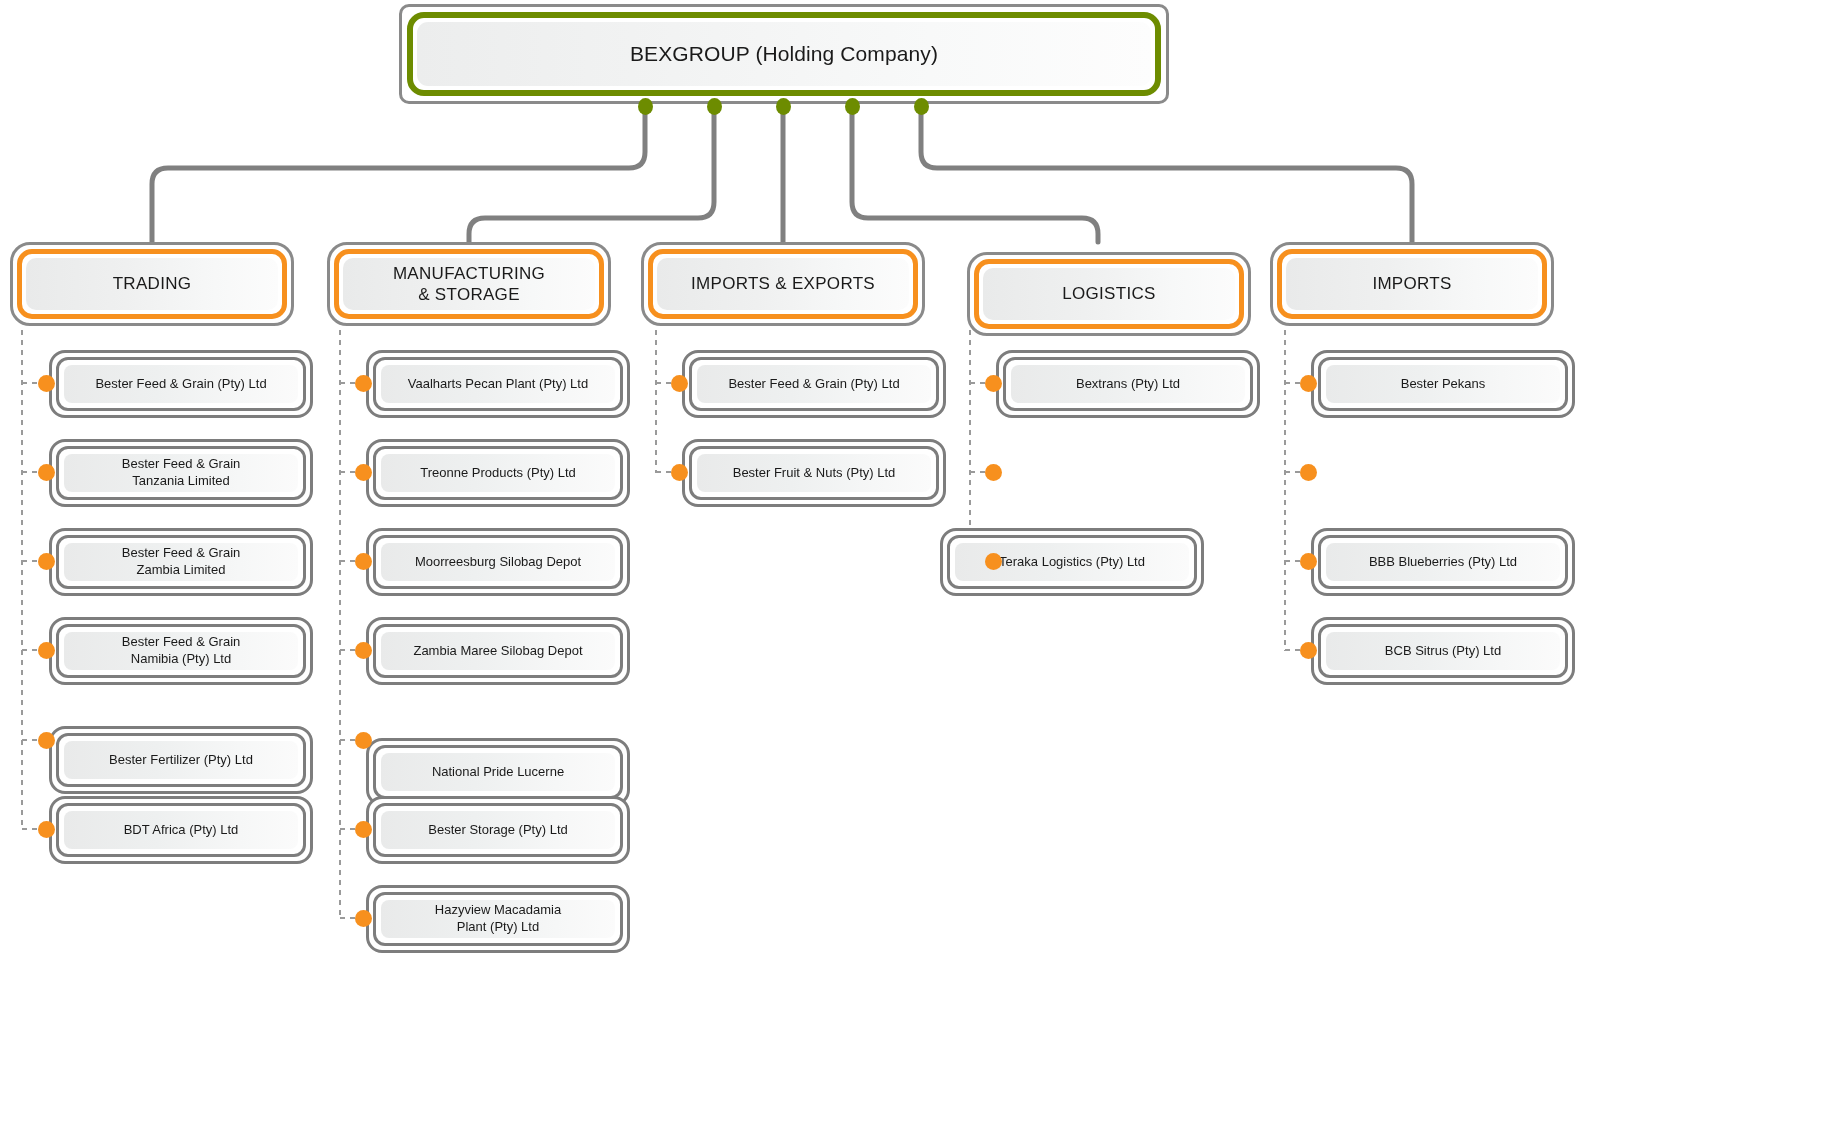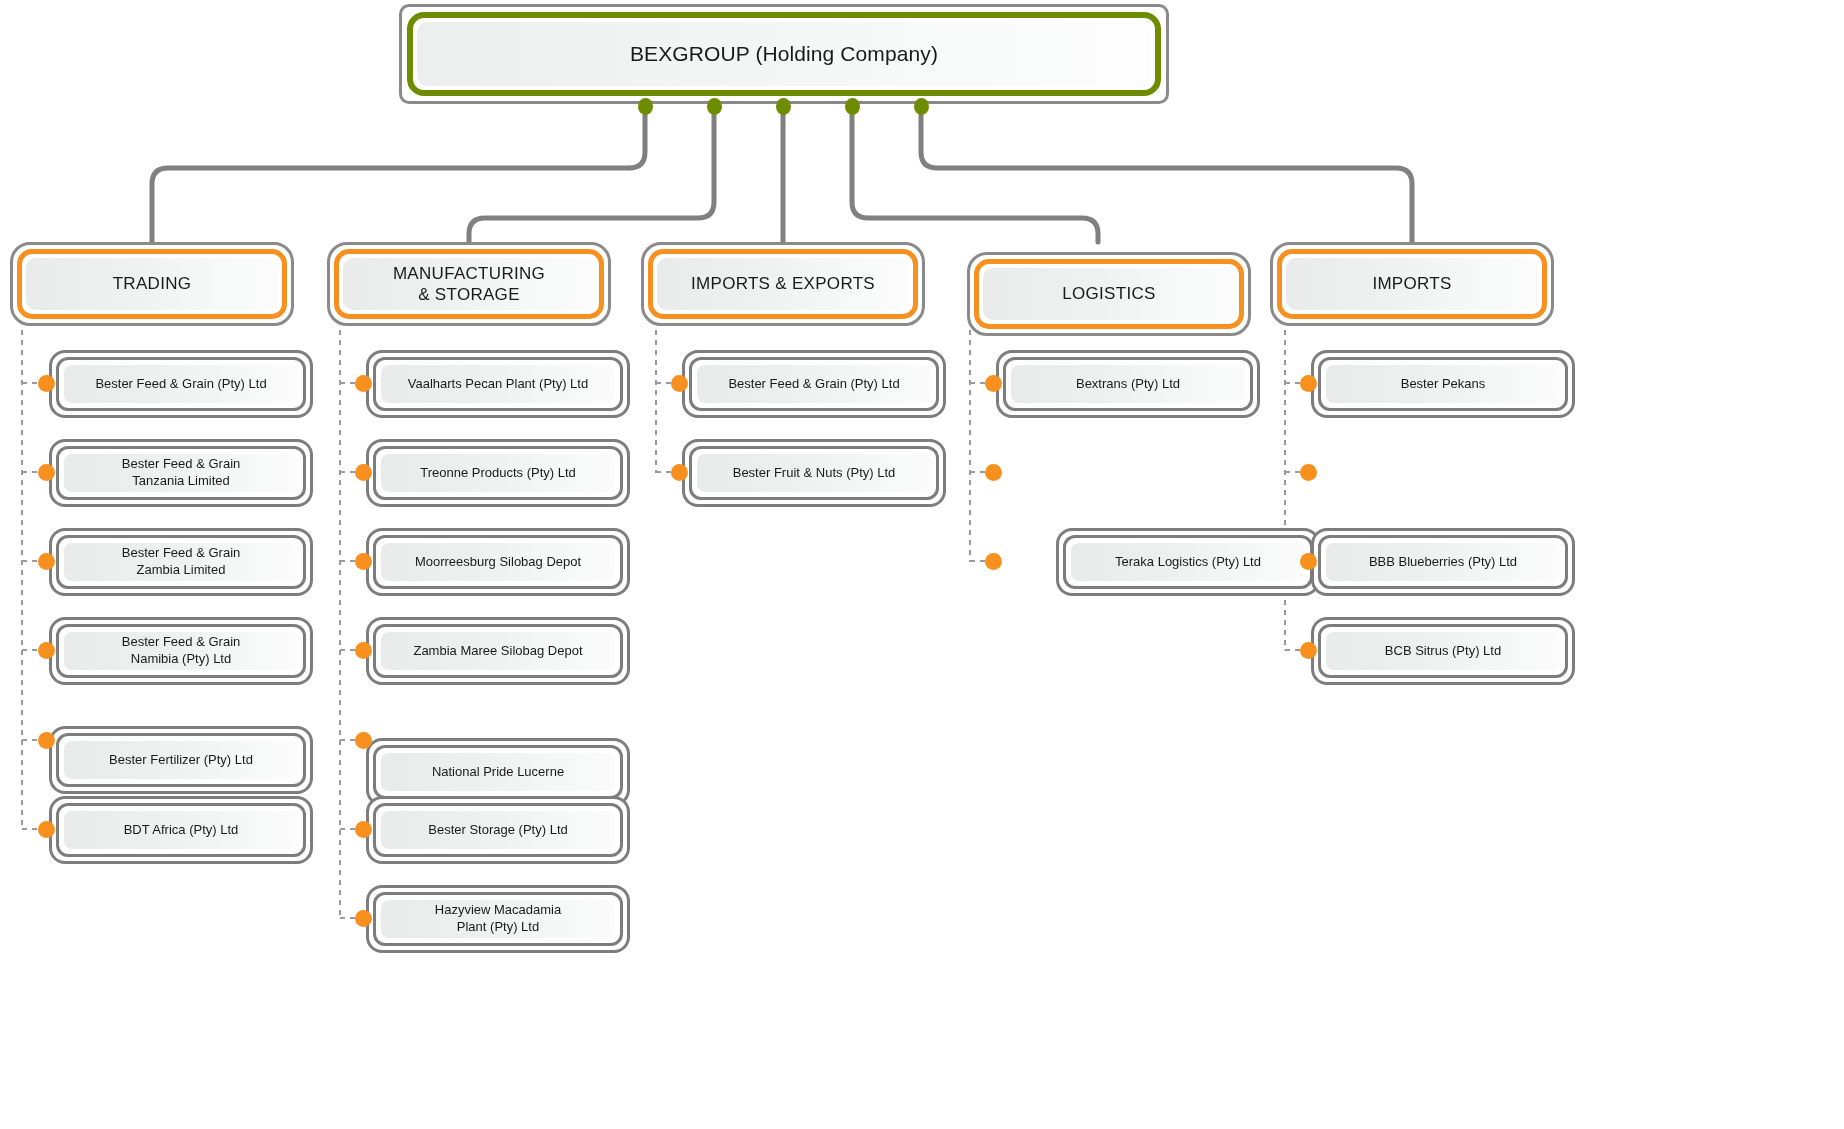--- a/index.html
+++ b/index.html
@@ -364,21 +364,21 @@
     <div class="leaf-mid">
       <div class="leaf-inner">
         <span class="leaf-label">Bextrans (Pty) Ltd</span>
       </div>
       </div>
   </div>
 
   <div class="leaf-dot" style="left:985px;top:464px;"></div>
 
   <div class="leaf-dot" style="left:985px;top:553px;"></div>
-  <div class="leaf-outer" style="left:1056px;top:528px;">
+  <div class="leaf-outer" style="left:940px;top:528px;">
     <div class="leaf-mid">
       <div class="leaf-inner">
         <span class="leaf-label">Teraka Logistics (Pty) Ltd</span>
       </div>
       </div>
   </div>
 
   <div class="leaf-dot" style="left:1300px;top:375px;"></div>
   <div class="leaf-outer" style="left:1311px;top:350px;">
     <div class="leaf-mid">

